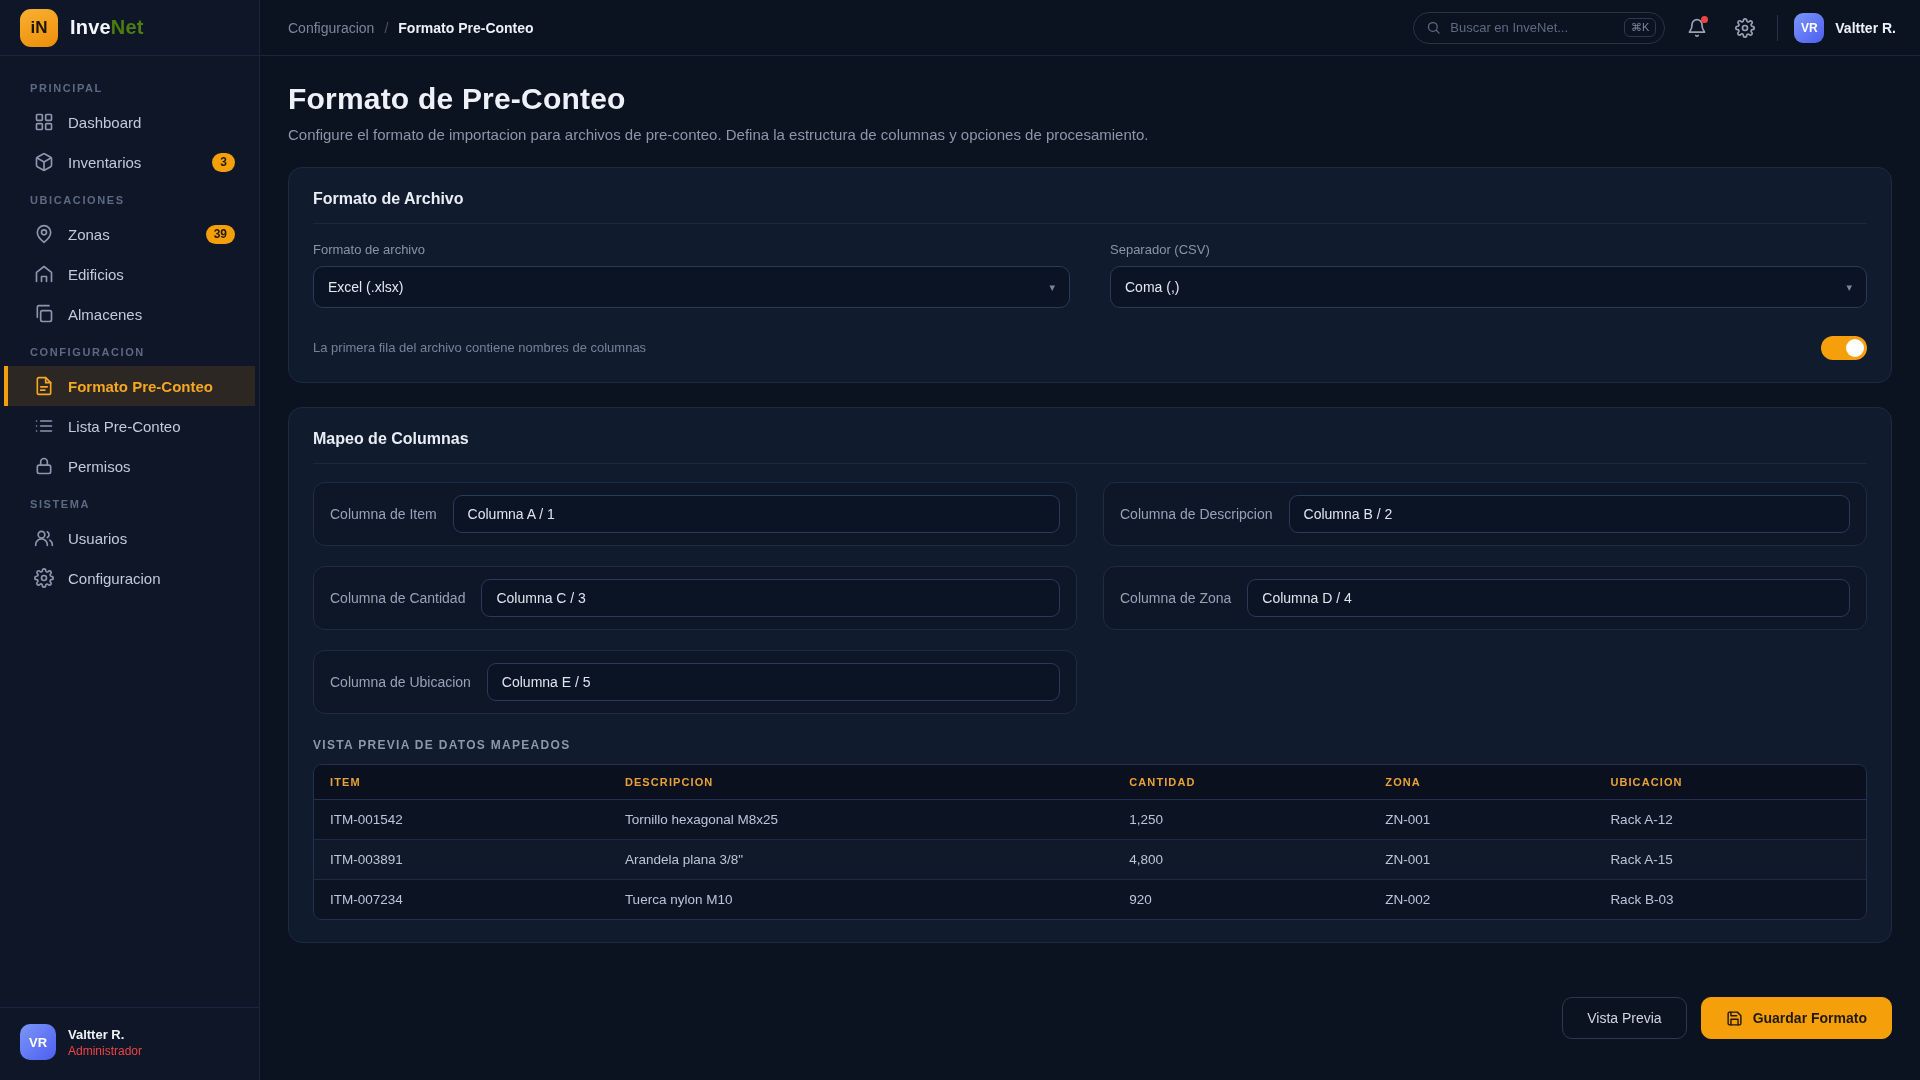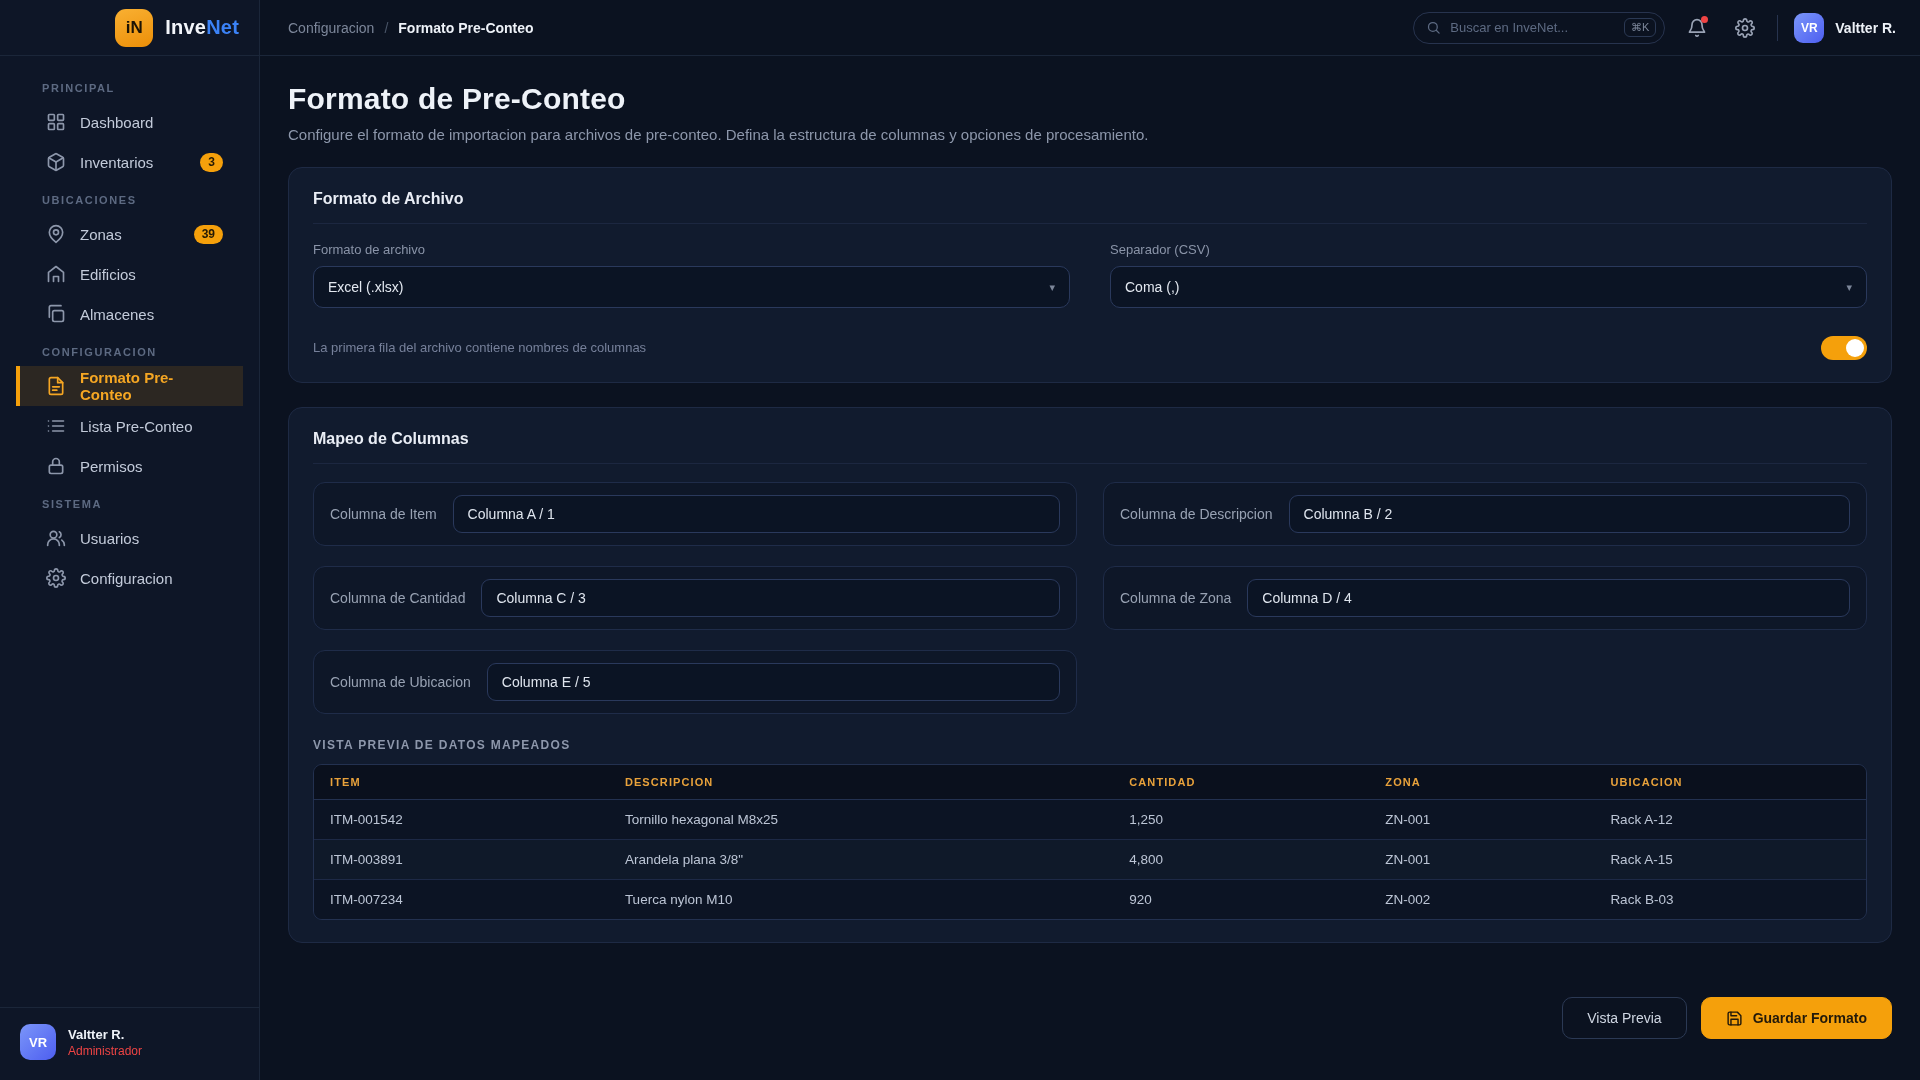--- a/index.html
+++ b/index.html
@@ -6,28 +6,28 @@
   html,body { width:1920px; height:1080px; overflow:hidden; }
   body {
     font-family:"Liberation Sans", sans-serif;
     background:#0b1220; color:#eef2f8;
     display:grid; grid-template-columns:260px 1fr; grid-template-rows:56px 1fr;
   }
   
   .sidebar { grid-row:1 / span 2; background:#0e1627; border-right:1px solid #1b2639;
     display:flex; flex-direction:column; position:relative; }
   .logo-row { height:56px; display:flex; align-items:center; gap:12px; padding:0 20px;
-    border-bottom:1px solid #1b2639; flex:0 0 auto;justify-content:flex-end; }
+    border-bottom:1px solid #1b2639; flex:0 0 auto; }
   .logo-mark { width:38px; height:38px; border-radius:11px;
     background:linear-gradient(160deg,#f9b032,#ec8f08);
     display:flex; align-items:center; justify-content:center;
     font-weight:bold; font-size:17px; color:#1c1405; }
   .logo-name { font-size:20px; font-weight:bold; color:#f3f6fb; letter-spacing:.2px; }
-  .logo-name .accent { color:#3b82f6; }
-  .nav { flex:1 1 auto; padding:14px 16px 8px; overflow:hidden; }
+  .logo-name .accent { color:#4d7c0f; }
+  .nav { flex:1 1 auto; padding:14px 4px 8px; overflow:hidden; }
   .nav-section-label { padding:12px 26px 8px; font-size:11px; font-weight:bold;
     letter-spacing:1.6px; text-transform:uppercase; color:#5d6a82; }
   .nav-item { height:40px; display:flex; align-items:center; gap:14px;
     padding:0 20px 0 26px; color:#c3cbda; font-size:15px; cursor:pointer;
     border-left:4px solid transparent; }
   .nav-item .nav-icon { width:20px; height:20px; color:#8d97ab; flex:0 0 auto; display:flex; }
   .nav-item .nav-icon svg { width:20px; height:20px; }
   .nav-item .nav-label { flex:1 1 auto; }
   .nav-item .nav-badge { background:#f5a00b; color:#241a05; font-size:12px; font-weight:bold;
     border-radius:10px; padding:2px 8px; line-height:15px; }

